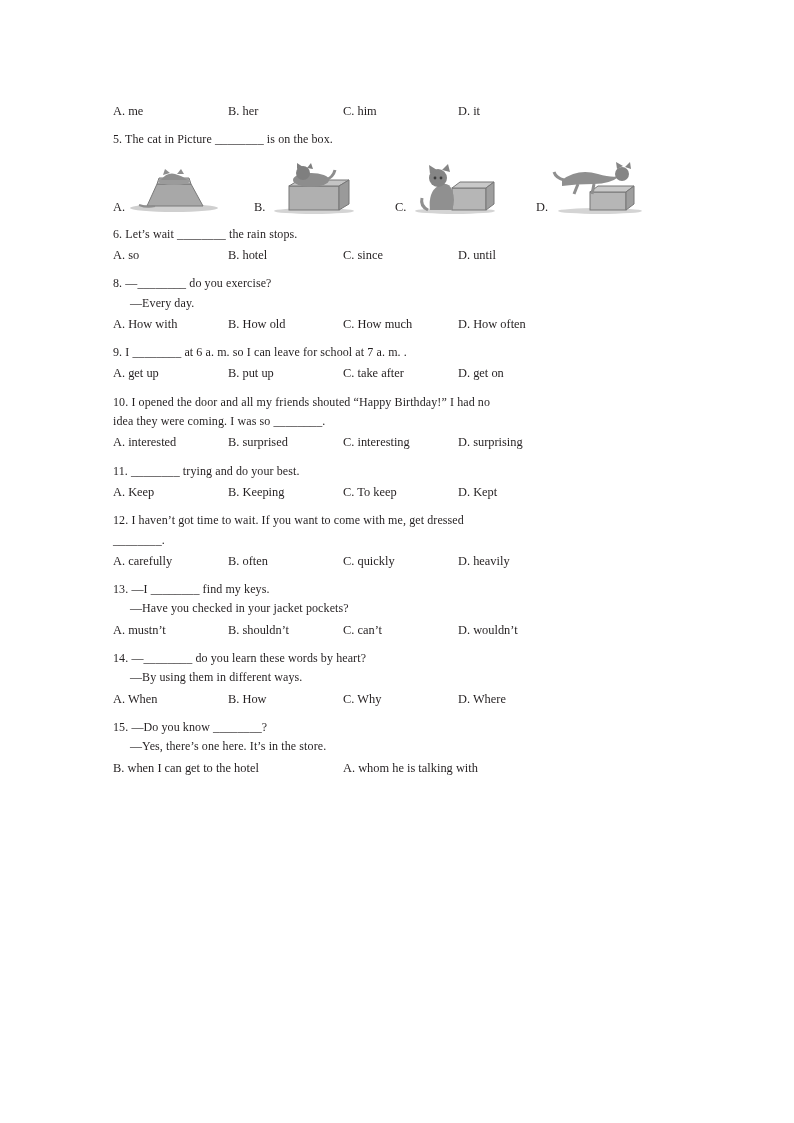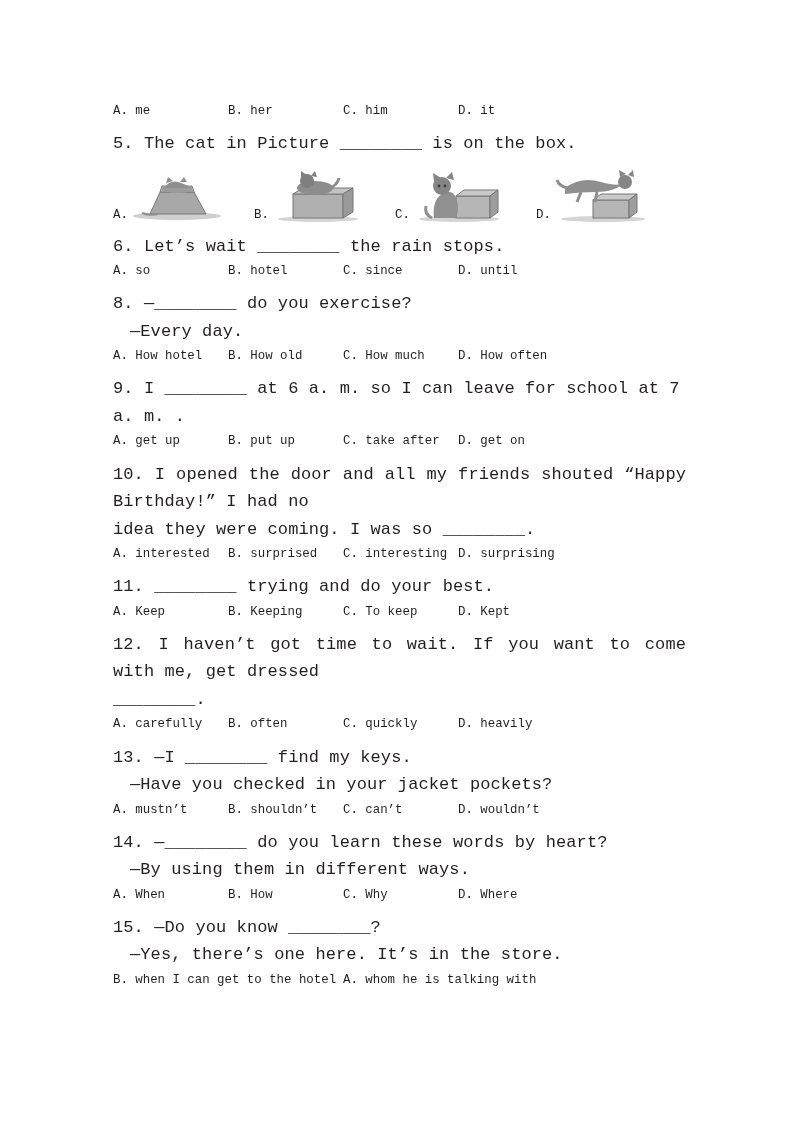--- a/index.html
+++ b/index.html
@@ -17,23 +17,24 @@
   .page {
     position: absolute;
     left: 0; top: 0;
     width: 794px;
     height: 1123px;
     box-sizing: border-box;
     padding: 100px 108px 60px 113px;
   }
   .q-block {
     margin: 0 0 9px 0;
+    font-family: Liberation Serif, serif;
   }
   .line {
-    font-size: 17px;
+    font-size: 12px;
     line-height: 1.62;
     letter-spacing: 0.1px;
     white-space: pre-wrap;
   }
   .indent {
     padding-left: 17px;
   }
   .opts {
     display: flex;
     font-size: 12.4px;
@@ -180,21 +181,21 @@
       <span class="opt w-c">C. since</span>
       <span class="opt">D. until</span>
     </div>
   </div>
 
 
   <div class="q-block">
     <div class="line">8. —________ do you exercise?</div>
     <div class="line indent">—Every day.</div>
     <div class="opts">
-      <span class="opt w-a">A. How hotel</span>
+      <span class="opt w-a">A. How with</span>
       <span class="opt w-b">B. How old</span>
       <span class="opt w-c">C. How much</span>
       <span class="opt">D. How often</span>
     </div>
   </div>
 
   <div class="q-block">
     <div class="line">9. I ________ at 6 a. m. so I can leave for school at 7 a. m. .</div>
     <div class="opts">
       <span class="opt w-a">A. get up</span>

